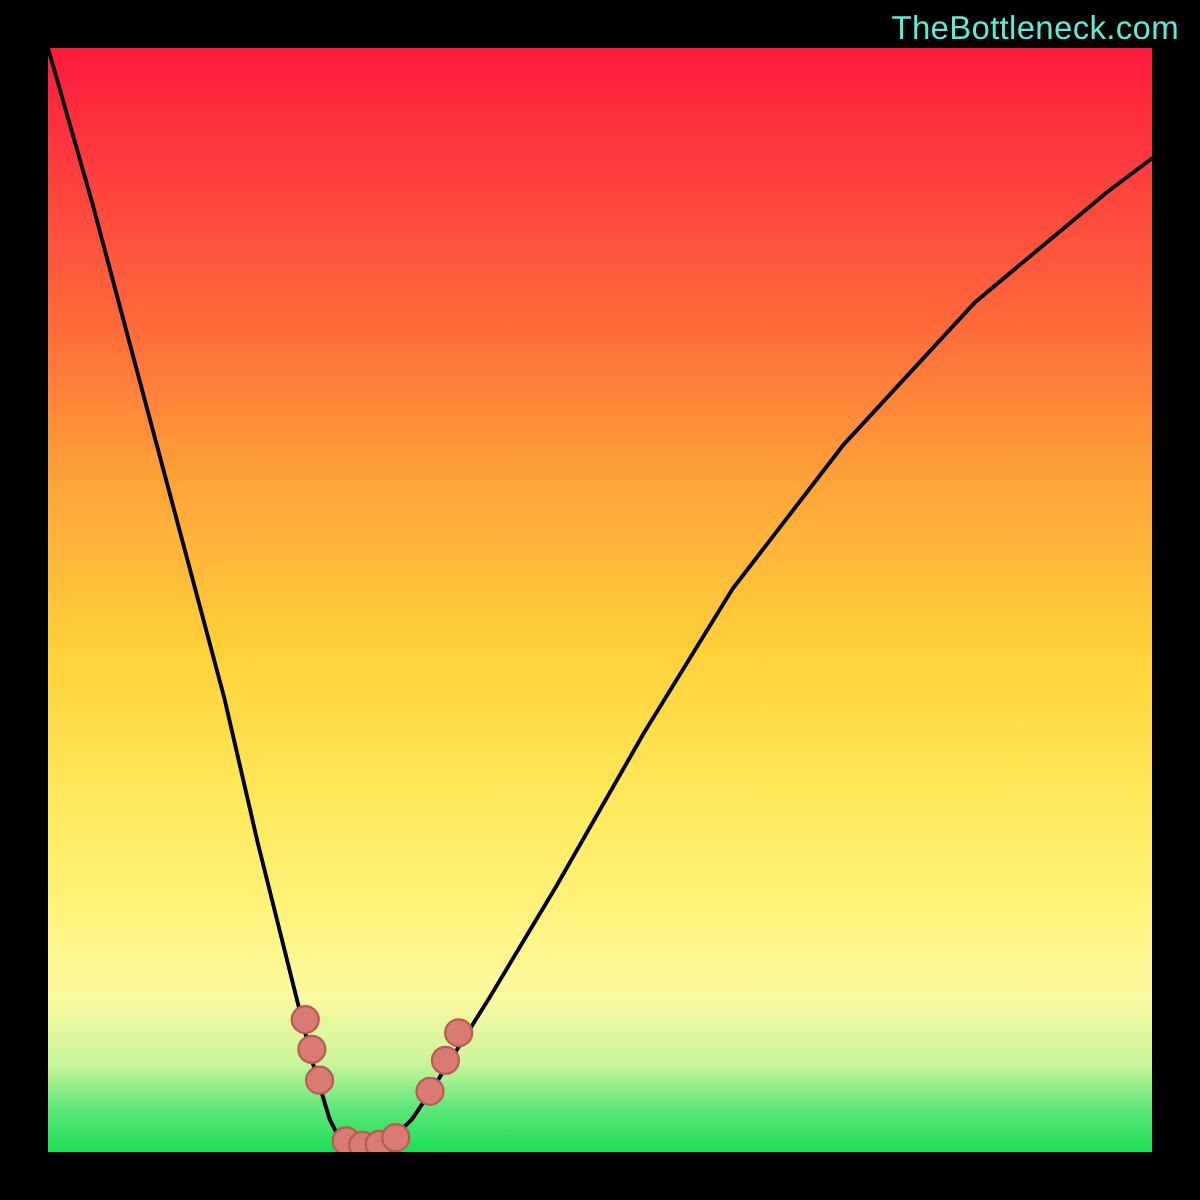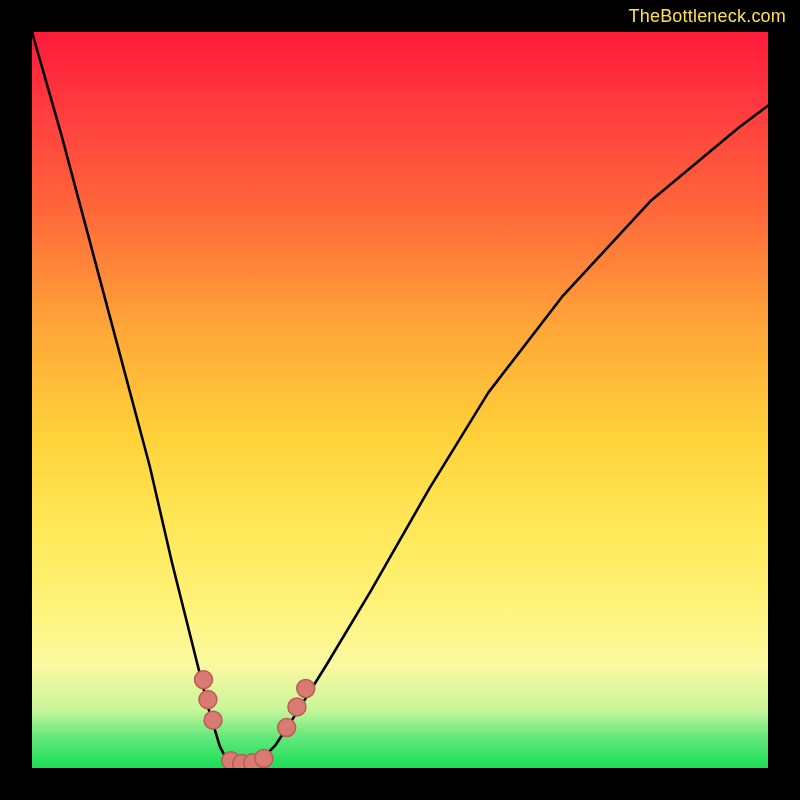--- a/index.html
+++ b/index.html
@@ -44,22 +44,22 @@
     position: absolute;
     left: 0;
     top: 0;
     width: 736px;
     height: 736px;
   }
   .watermark {
     position: absolute;
     top: 6px;
     right: 14px;
-    color: #fde047;
-    font-size: 18px;
+    color: #5eead4;
+    font-size: 22px;
     font-weight: 500;
     letter-spacing: 0.2px;
     user-select: none;
   }
 </style>
 </head>
 <body>
 
 <div class="frame">
   <div class="plot-area">

